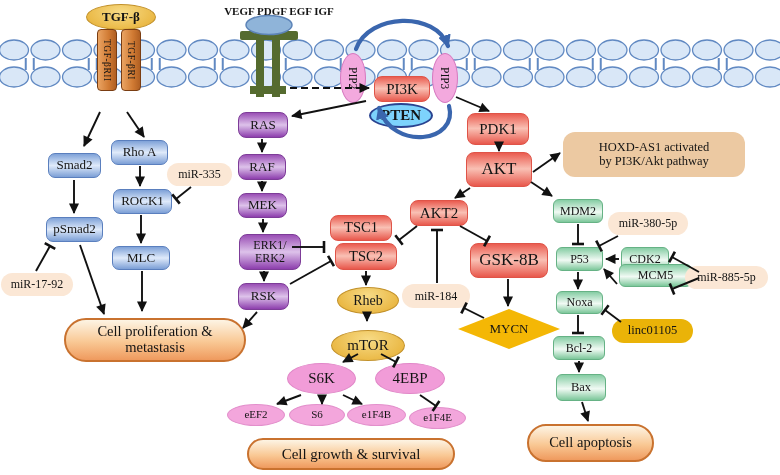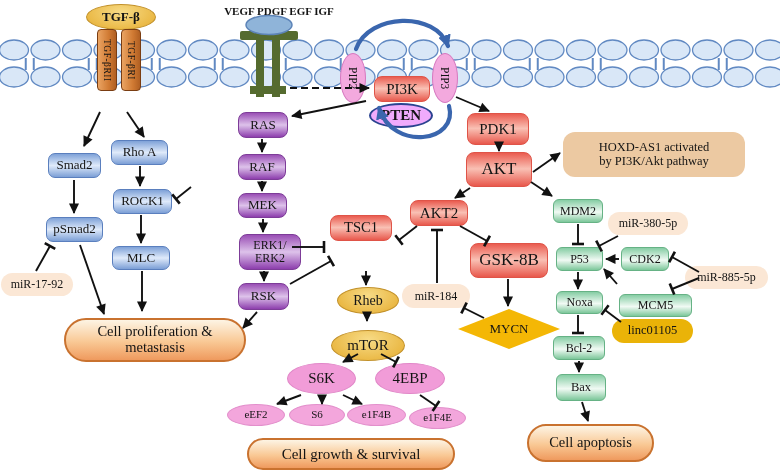--- a/index.html
+++ b/index.html
@@ -13,21 +13,21 @@
   .rbox{background:linear-gradient(180deg,#ea5c50 0%,#f9c0b4 48%,#e8584c 100%);
         border:1.5px solid #df5448;border-radius:8px;}
   .pbox{background:linear-gradient(180deg,#9a4fb5 0%,#ddc2ea 50%,#8d3ead 100%);
         border:1.5px solid #7d3c98;border-radius:8px;}
   .bbox{background:linear-gradient(180deg,#7fa2d8 0%,#dfeafa 50%,#7c9fd6 100%);
         border:1.5px solid #5a7fbe;border-radius:7px;}
   .gbox{background:linear-gradient(180deg,#86cda4 0%,#f1faf4 55%,#7cc79a 100%);
         border:1.5px solid #66b285;border-radius:6px;}
   .gold{background:radial-gradient(ellipse at 50% 30%,#f7db86,#e8b33b 85%);
         border:1.5px solid #c2912a;border-radius:50%;}
-  .pten{background:#f0abfc;border:2.5px solid #2a4390;border-radius:50%;font-weight:bold;}
+  .pten{background:#7dd3fc;border:2.5px solid #2a4390;border-radius:50%;font-weight:bold;}
   .pinkv{background:#f3a9de;border:1.5px solid #d678bf;border-radius:50%;}
   .pinkb{background:#f19cd8;border:1px solid #e187c8;border-radius:50%;}
   .pinks{background:#f3a6dc;border:1px solid #e28fcb;border-radius:50%;}
   .peach{background:#fbe7d5;border-radius:14px;}
   .tan{background:#eab308;border-radius:14px;}
   .hoxd{background:#ecc9a2;border-radius:12px;white-space:pre-line;}
   .capsule{background:linear-gradient(180deg,#fdf4e4 0%,#f9c894 55%,#ef9a5e 100%);
         border:2px solid #c9722f;border-radius:999px;white-space:pre-line;}
   .diamond{background:#f4b705;clip-path:polygon(50% 0,100% 50%,50% 100%,0 50%);}
   .bar{background:linear-gradient(90deg,#eaa463 0%,#d07a33 60%,#b05f22 100%);
@@ -149,42 +149,44 @@
   <div class="node pbox" style="left:238px;top:193px;width:49px;height:25px;font-size:13px">MEK</div>
   <div class="node pbox ml" style="left:239px;top:234px;width:62px;height:36px;font-size:12px">ERK1/
 ERK2</div>
   <div class="node pbox" style="left:238px;top:283px;width:51px;height:27px;font-size:13px">RSK</div>
 
   <div class="node bbox" style="left:48px;top:153px;width:53px;height:25px;font-size:13px">Smad2</div>
   <div class="node bbox" style="left:111px;top:140px;width:57px;height:25px;font-size:13px">Rho A</div>
   <div class="node bbox" style="left:113px;top:189px;width:59px;height:25px;font-size:13px">ROCK1</div>
   <div class="node bbox" style="left:46px;top:217px;width:57px;height:25px;font-size:13px">pSmad2</div>
   <div class="node bbox" style="left:112px;top:246px;width:58px;height:24px;font-size:13px">MLC</div>
+  <div class="node peach" style="left:167px;top:163px;width:65px;height:23px;font-size:12px">miR-335</div>
   <div class="node peach" style="left:1px;top:273px;width:72px;height:23px;font-size:12px">miR-17-92</div>
 
   <div class="node rbox" style="left:330px;top:215px;width:62px;height:26px;font-size:14.5px">TSC1</div>
+  <div class="node rbox" style="left:335px;top:243px;width:62px;height:27px;font-size:14.5px">TSC2</div>
   <div class="node gold" style="left:337px;top:287px;width:62px;height:27px;font-size:14px">Rheb</div>
   <div class="node gold" style="left:331px;top:330px;width:74px;height:31px;font-size:15px">mTOR</div>
   <div class="node pinkb" style="left:287px;top:363px;width:69px;height:31px;font-size:15px">S6K</div>
   <div class="node pinkb" style="left:375px;top:363px;width:70px;height:31px;font-size:15px">4EBP</div>
   <div class="node pinks" style="left:227px;top:404px;width:58px;height:22px;font-size:11px">eEF2</div>
   <div class="node pinks" style="left:289px;top:404px;width:56px;height:22px;font-size:11px">S6</div>
   <div class="node pinks" style="left:347px;top:404px;width:59px;height:22px;font-size:11px">e1F4B</div>
   <div class="node pinks" style="left:409px;top:407px;width:57px;height:22px;font-size:11px">e1F4E</div>
 
   <div class="node rbox" style="left:410px;top:200px;width:58px;height:26px;font-size:15px">AKT2</div>
   <div class="node rbox" style="left:470px;top:243px;width:78px;height:35px;font-size:17px">GSK-8B</div>
   <div class="node peach" style="left:402px;top:284px;width:68px;height:24px;font-size:12px">miR-184</div>
   <div class="node diamond" style="left:458px;top:309px;width:102px;height:40px;font-size:13px">MYCN</div>
 
   <div class="node gbox" style="left:553px;top:199px;width:50px;height:24px;font-size:12px">MDM2</div>
   <div class="node peach" style="left:608px;top:212px;width:80px;height:23px;font-size:12px">miR-380-5p</div>
   <div class="node gbox" style="left:556px;top:247px;width:47px;height:24px;font-size:12px">P53</div>
   <div class="node gbox" style="left:621px;top:247px;width:48px;height:24px;font-size:12px">CDK2</div>
-  <div class="node gbox" style="left:619px;top:294px;width:73px;height:23px;font-size:12px">MCM5</div>
+  <div class="node gbox" style="left:619px;top:264px;width:73px;height:23px;font-size:12px">MCM5</div>
   <div class="node peach" style="left:685px;top:266px;width:83px;height:23px;font-size:12px">miR-885-5p</div>
   <div class="node gbox" style="left:556px;top:291px;width:47px;height:23px;font-size:12px">Noxa</div>
   <div class="node tan" style="left:612px;top:319px;width:81px;height:24px;font-size:12.5px">linc01105</div>
   <div class="node gbox" style="left:553px;top:336px;width:52px;height:24px;font-size:12px">Bcl-2</div>
   <div class="node gbox" style="left:556px;top:374px;width:50px;height:27px;font-size:12.5px">Bax</div>
 
   <div class="node capsule" style="left:64px;top:318px;width:182px;height:44px;font-size:14.5px">Cell proliferation &amp;
 metastasis</div>
   <div class="node capsule" style="left:247px;top:438px;width:208px;height:32px;font-size:15px">Cell growth &amp; survival</div>
   <div class="node capsule" style="left:527px;top:424px;width:127px;height:38px;font-size:14.5px">Cell apoptosis</div>

